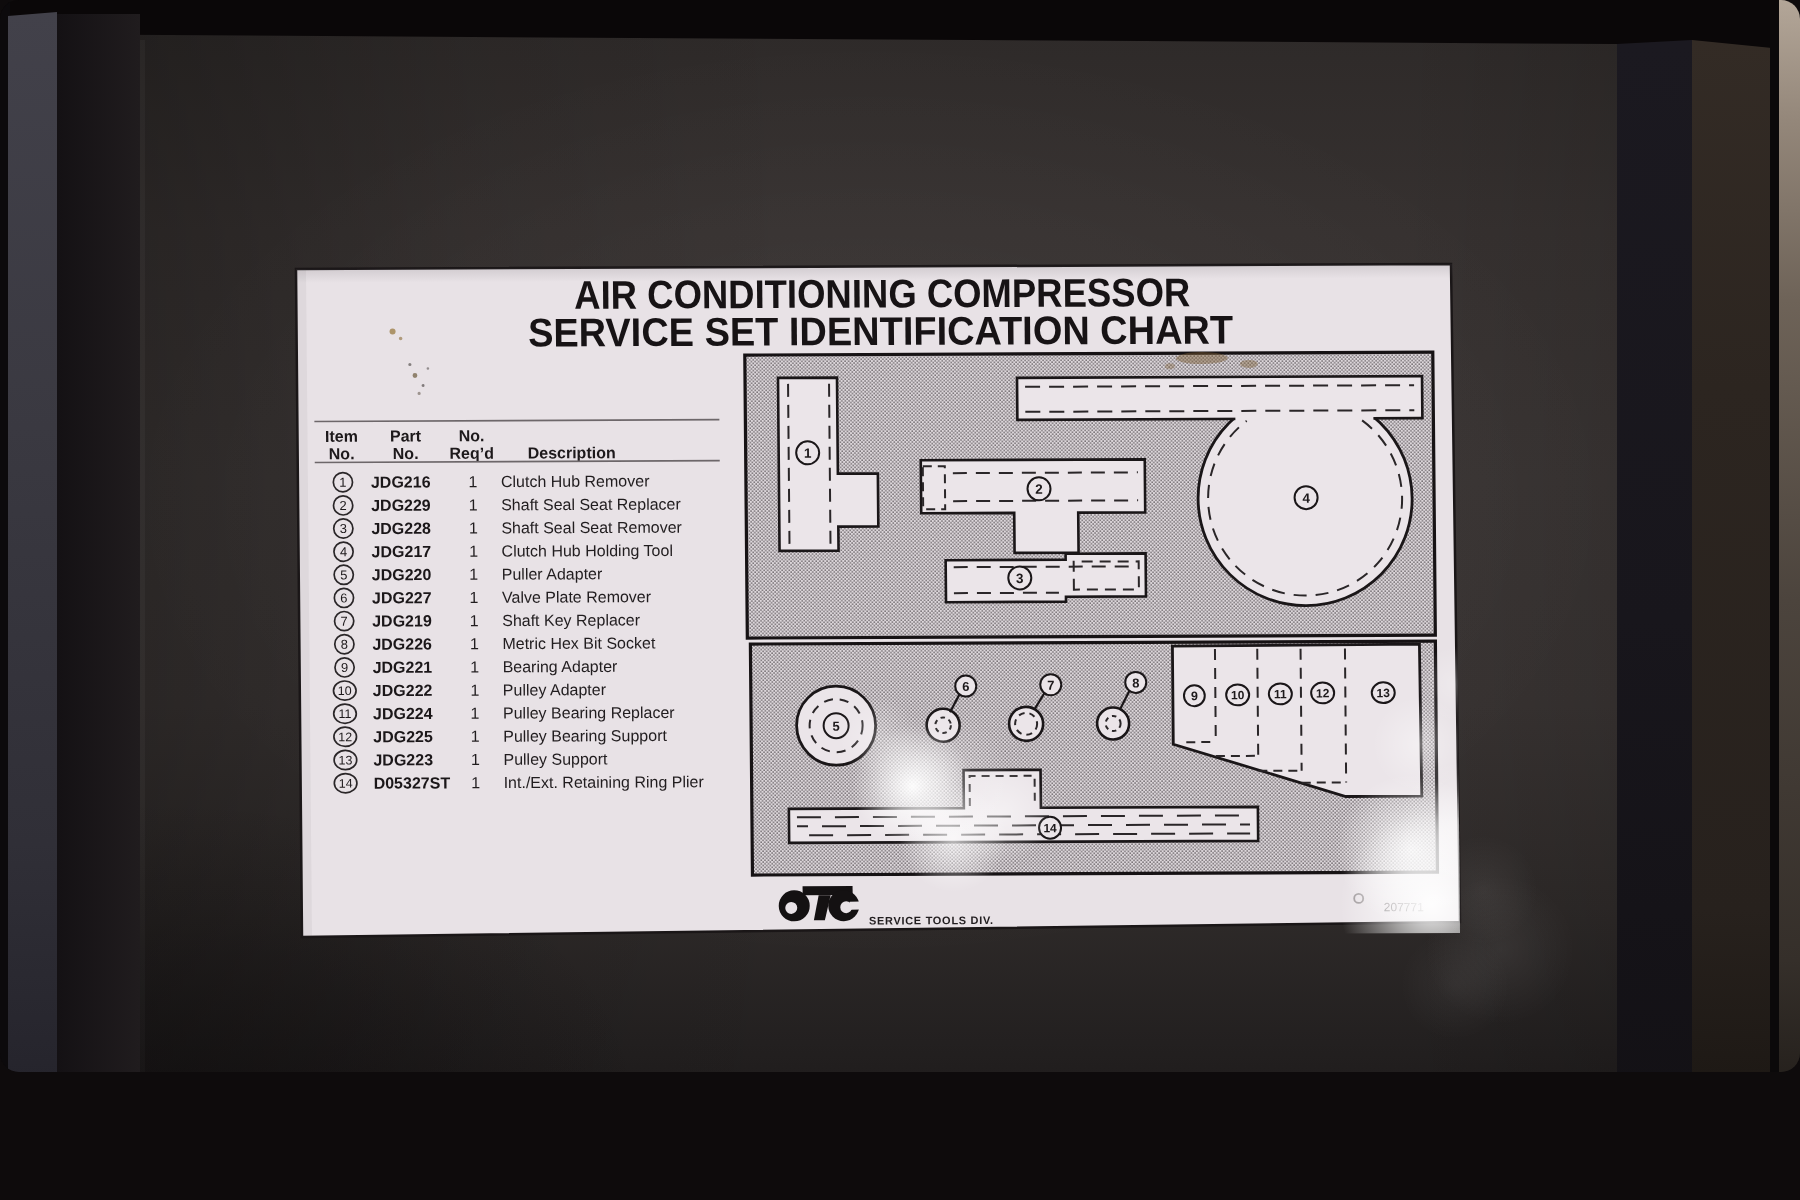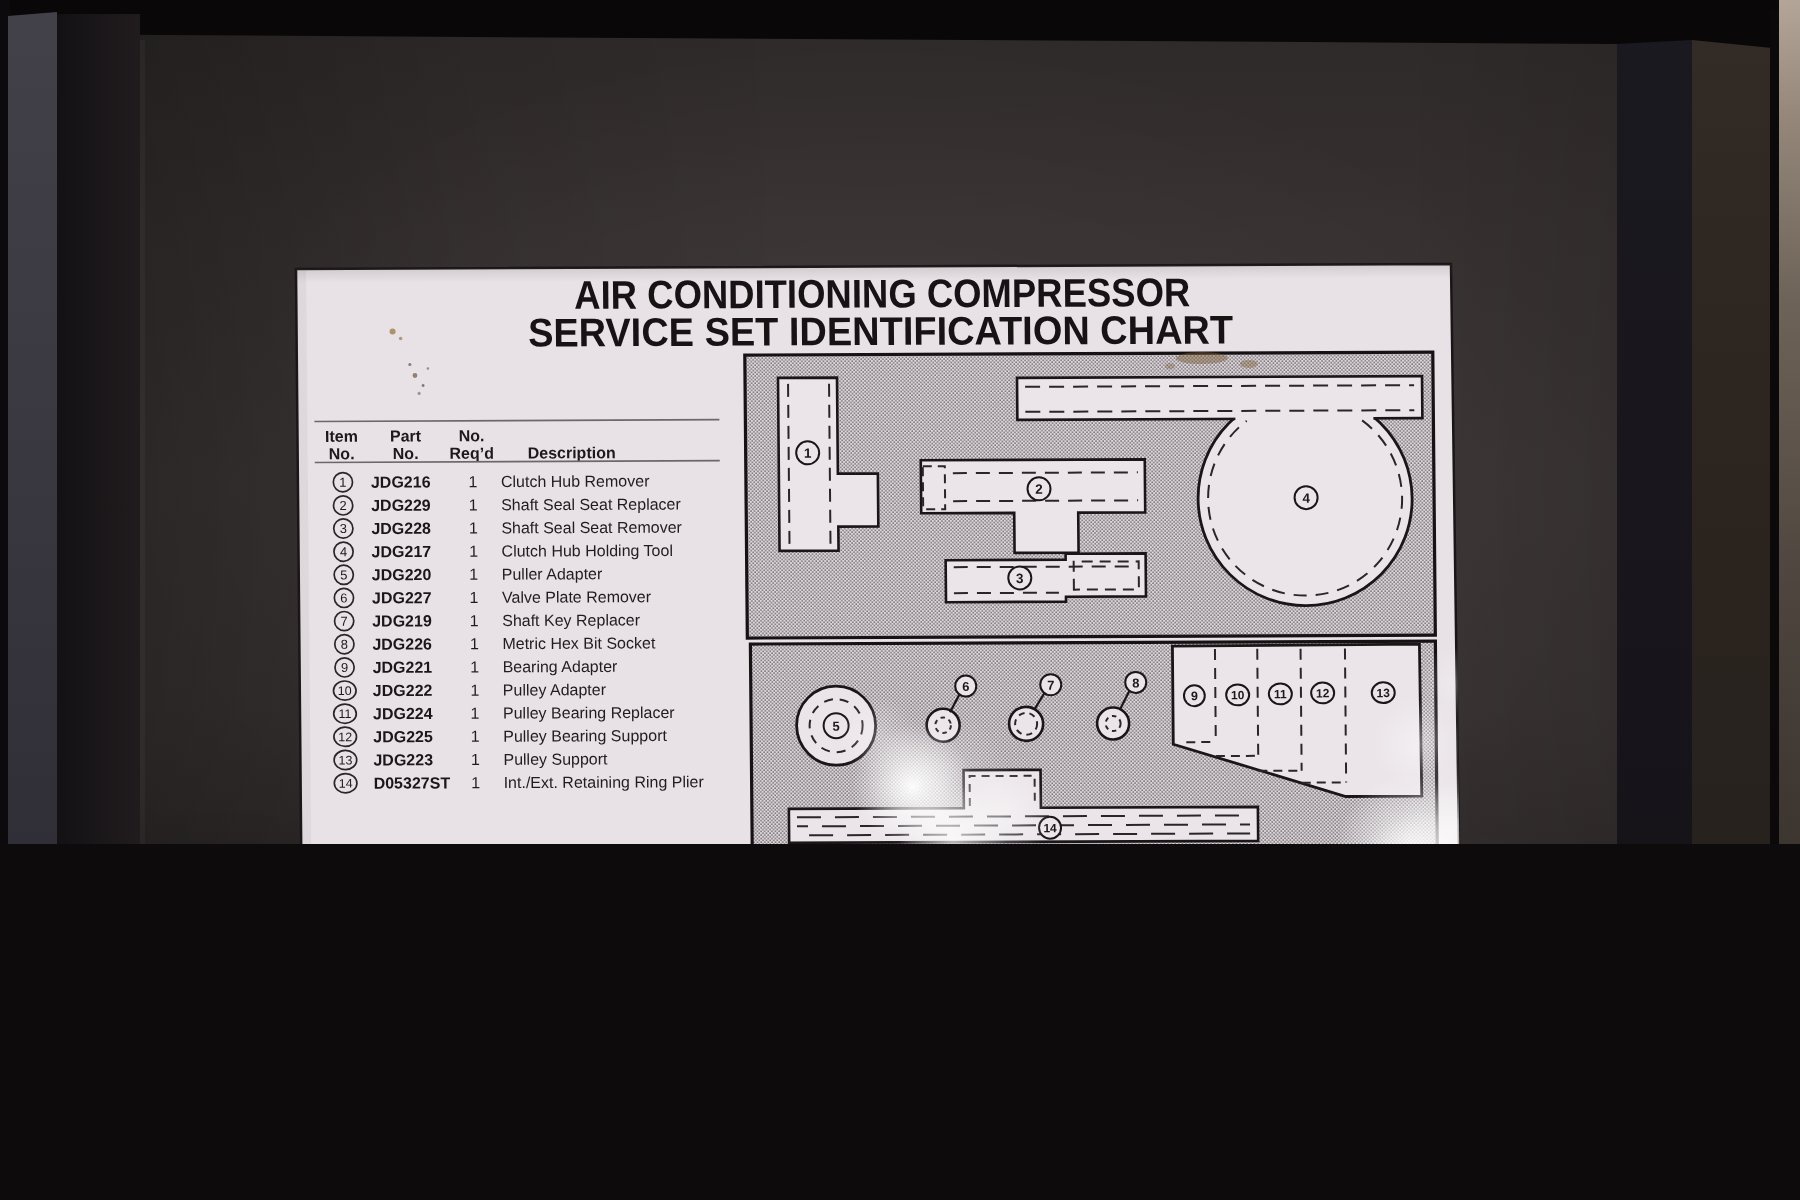--- a/index.html
+++ b/index.html
@@ -1,16 +1,16 @@
 <!DOCTYPE html>
 <html><head>
 <meta charset="utf-8">
 <style>
   html,body{margin:0;padding:0;background:#0e0b0c;}
-  .page{position:relative;width:1800px;height:844px;overflow:hidden;}
+  .page{position:relative;width:1800px;height:1072px;overflow:hidden;border-radius:19px;}
   svg text{font-family:"Liberation Sans", sans-serif;}
 </style>
 </head>
 <body>
 <div class="page">
 <svg width="1800" height="1200" viewBox="0 0 1800 1200" xmlns="http://www.w3.org/2000/svg">
 <defs>
   <linearGradient id="panelGrad" x1="0" y1="0" x2="0" y2="1">
     <stop offset="0" stop-color="#2e2a29"></stop>
     <stop offset="0.18" stop-color="#363130"></stop>

